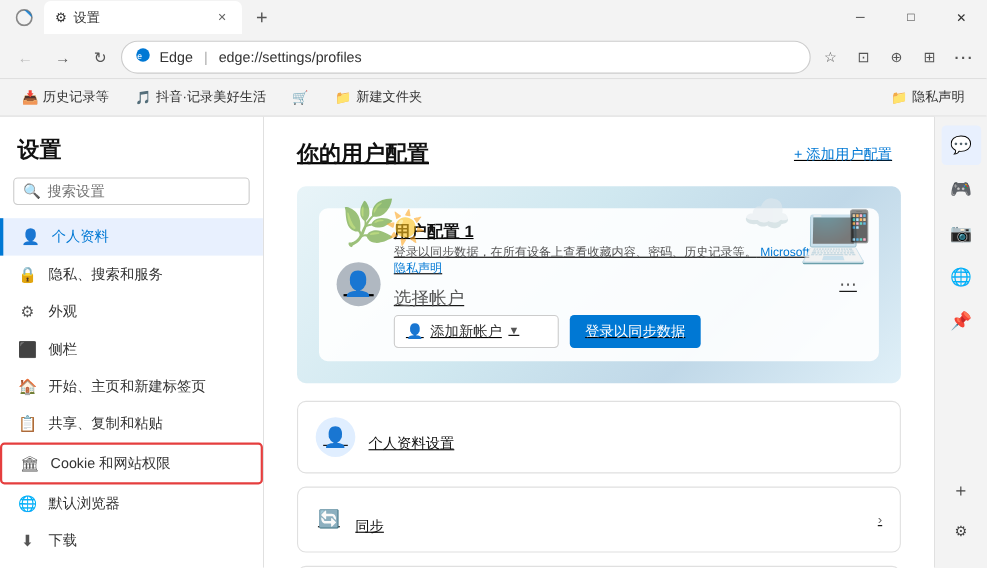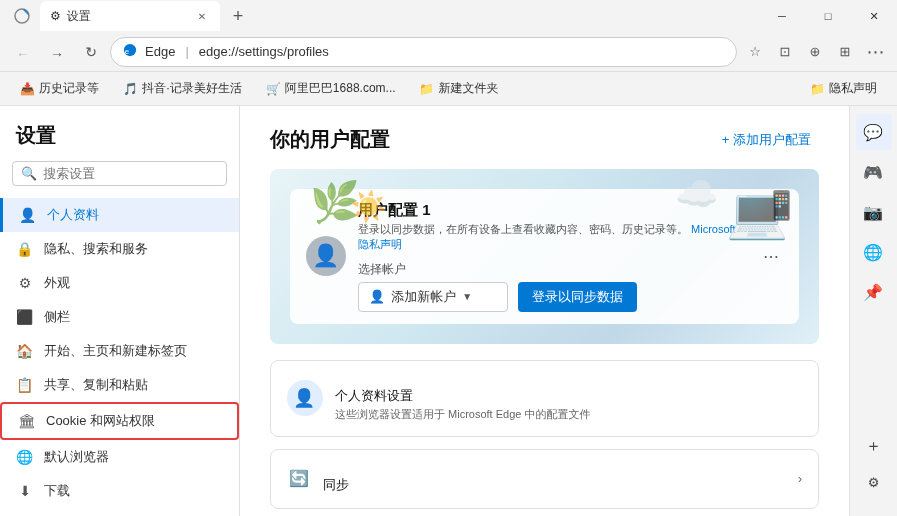--- a/index.html
+++ b/index.html
@@ -246,20 +246,21 @@
       text-align: center;
     }
     .sidebar-item.active .sidebar-item-icon { color: #0078d4; }
 
     
     .right-panel {
       flex: 1;
       background: #fff;
       overflow-y: auto;
       padding: 20px 30px;
+      text-decoration: underline;
     }
     .panel-header {
       display: flex;
       align-items: center;
       justify-content: space-between;
       margin-bottom: 16px;
     }
     .panel-title {
       font-size: 20px;
       font-weight: 600;
@@ -348,21 +349,21 @@
       color: #0078d4;
       cursor: pointer;
     }
     .profile-more {
       cursor: pointer;
       color: #555;
       font-size: 16px;
       padding: 4px;
     }
     .account-label {
-      font-size: 12px;
+      font-size: 16px;
       color: #555;
       margin-bottom: 4px;
     }
     .account-dropdown {
       border: 1px solid #ccc;
       border-radius: 4px;
       padding: 5px 10px;
       display: flex;
       align-items: center;
       gap: 6px;
@@ -496,21 +497,20 @@
   <div class="bookmark-item">
     <span>📥</span>
     <span>历史记录等</span>
   </div>
   <div class="bookmark-item">
     <span>🎵</span>
     <span>抖音·记录美好生活</span>
   </div>
   <div class="bookmark-item">
     <span>🛒</span>
-    <span>阿里巴巴1688.com...</span>
   </div>
   <div class="bookmark-folder">
     <span>📁</span>
     <span>新建文件夹</span>
   </div>
   <div class="bookmarks-right">
     <div class="bookmark-folder">
       <span>📁</span>
       <span>隐私声明</span>
     </div>
@@ -606,21 +606,20 @@
         </div>
         <div class="profile-more">⋯</div>
       </div>
     </div>
 
     <div class="settings-section">
       <div class="settings-row">
         <div class="settings-row-icon">👤</div>
         <div class="settings-row-content">
           <div class="settings-row-title">个人资料设置</div>
-          <div class="settings-row-desc">这些浏览器设置适用于 Microsoft Edge 中的配置文件</div>
         </div>
       </div>
     </div>
 
     <div class="settings-section">
       <div class="settings-row">
         <div style="width:24px;text-align:center;font-size:16px;">🔄</div>
         <div class="settings-row-content">
           <div class="settings-row-title">同步</div>
         </div>

